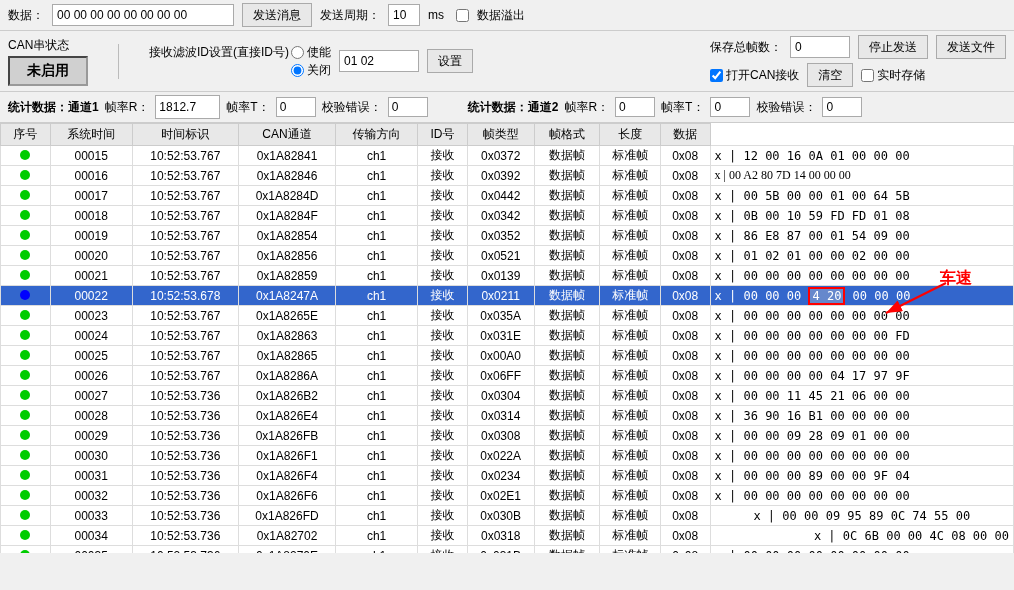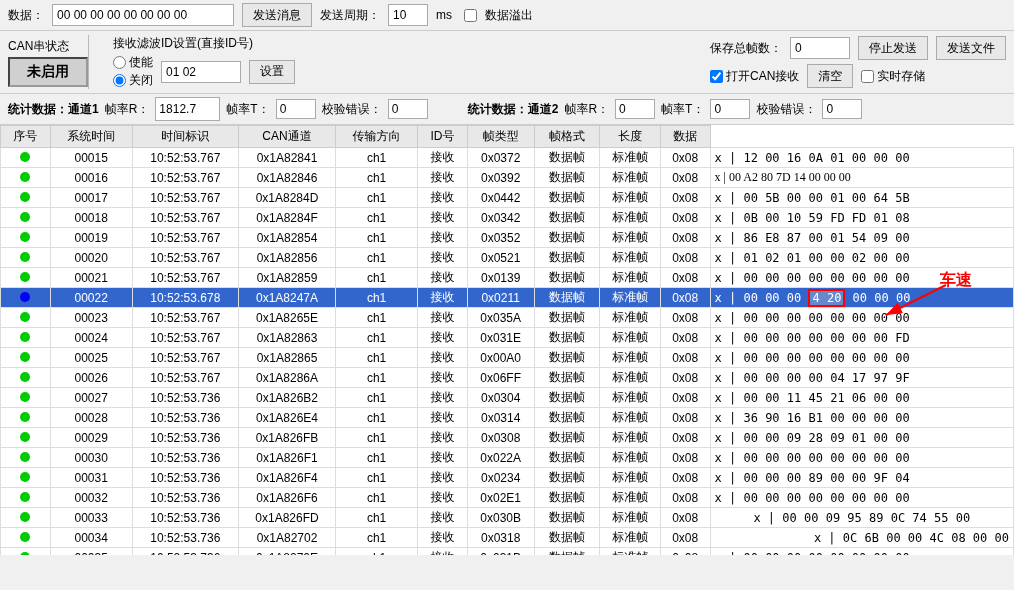--- a/index.html
+++ b/index.html
@@ -18,34 +18,34 @@
     .table-wrapper { position: relative; }
   </style>
 </head>
 <body>
 
 <div style="background:#f0f0f0; border-bottom:1px solid #ccc; padding:3px 8px; display:flex; align-items:center; gap:8px;">
   <span style="font-size:12px;">数据：</span>
   <input type="text" value="00 00 00 00 00 00 00 00" style="width: 182px; height: 22px; border: 1px solid rgb(170, 170, 170); font-size: 12px; padding: 0px 4px;">
   <button class="btn">发送消息</button>
   <span style="font-size:12px;">发送周期：</span>
-  <input type="text" style="width: 40px; height: 22px; border: 1px solid rgb(170, 170, 170); font-size: 12px; padding: 0px 4px;" value="10">
+  <input type="text" style="width: 32px; height: 22px; border: 1px solid rgb(170, 170, 170); font-size: 12px; padding: 0px 4px;" value="10">
   <span style="font-size:12px;">ms</span>
   <input type="checkbox" style="margin-left: 4px;">
   <span style="font-size:12px;">数据溢出</span>
 </div>
 
-<div style="background:#f0f0f0; border-bottom:1px solid #ccc; padding:4px 8px; display:flex; align-items:center; gap:0;">
+<div style="background:#f0f0f0; border-bottom:1px solid #ccc; padding:4px 8px; display:flex; align-items:center; gap:30px;">
 
   <div style="display:flex;flex-direction:column;align-items:flex-start;gap:2px;">
     <span style="font-size:12px;">CAN串状态</span>
     <button style="background:#d0d0d0;border:2px inset #999;padding:4px 16px;font-size:14px;font-weight:bold;min-width:80px;text-align:center;cursor:pointer;">未启用</button>
   </div>
 
-  <div style="border-left:1px solid #bbb;padding-left:24px;display:flex;flex-direction:column;gap:2px;">
+  <div style="border-left:1px solid #bbb;padding-left:30px;display:flex;flex-direction:row;gap:2px;">
     <span style="font-size:12px;">接收滤波ID设置(直接ID号)</span>
     <div style="display:flex;align-items:center;gap:8px;">
       <div style="display:flex;flex-direction:column;gap:1px;">
         <label style="display:flex;align-items:center;gap:3px;font-size:12px;">
           <input type="radio" name="filter" value="enable" style="">
           <span>使能</span>
         </label>
         <label style="display:flex;align-items:center;gap:3px;font-size:12px;">
           <input type="radio" name="filter" value="close" checked="" style="">
           <span>关闭</span>

